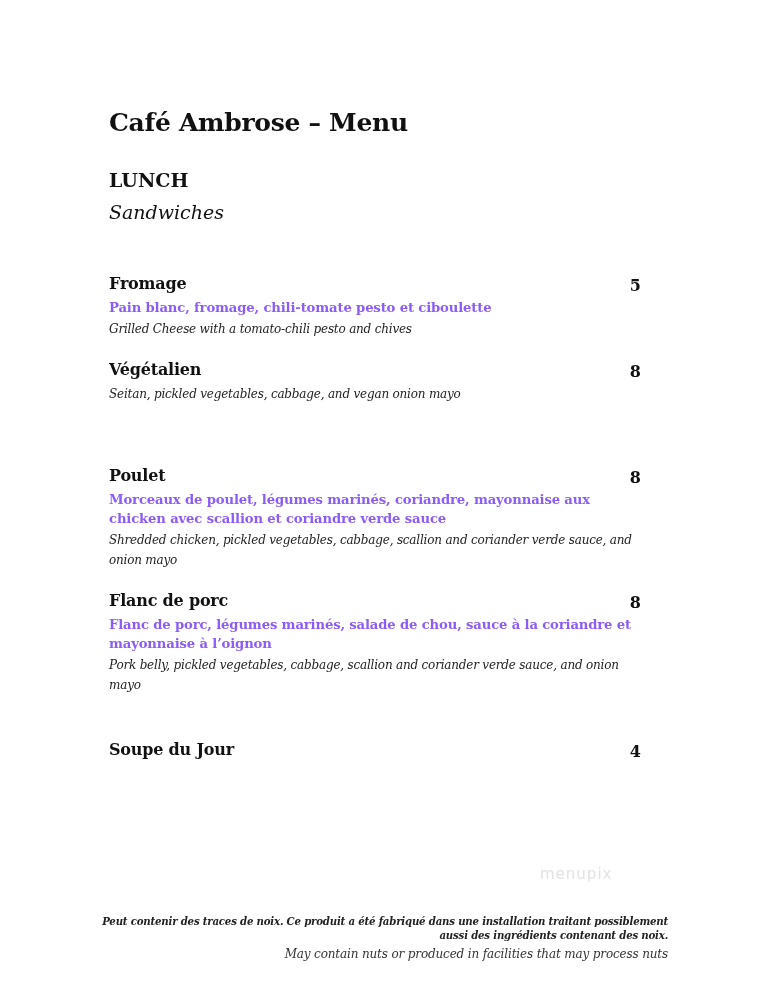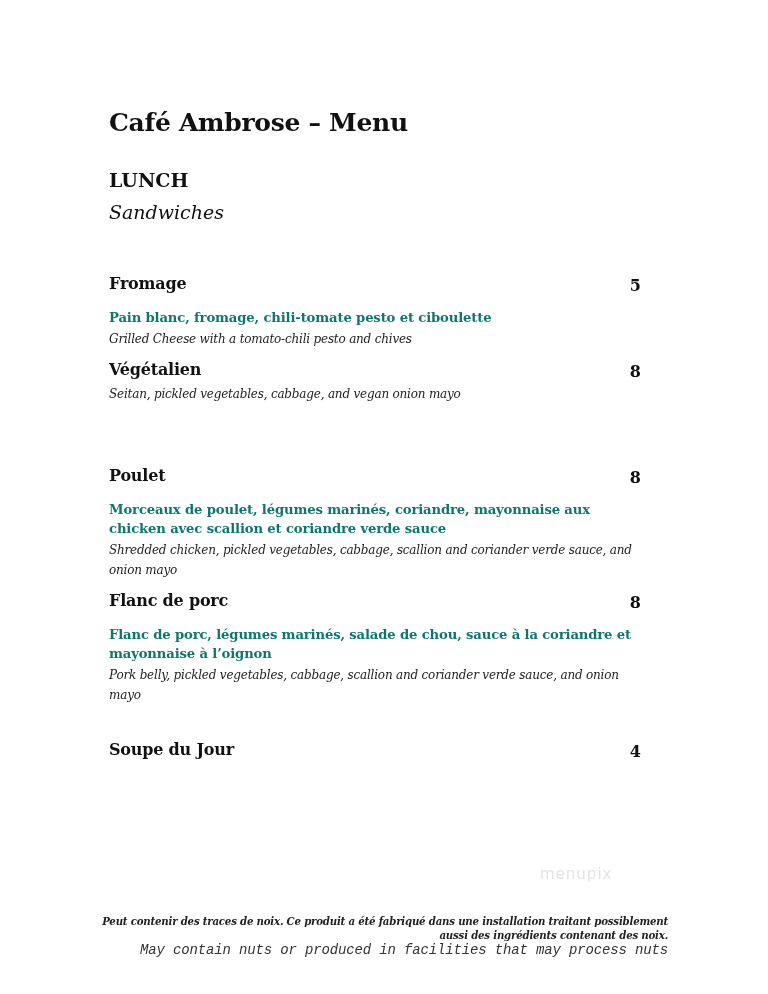--- a/index.html
+++ b/index.html
@@ -67,23 +67,23 @@
       position: absolute;
       right: 0;
       top: 2px;
       font-size: 16px;
       font-weight: bold;
       color: #111;
     }
     .item-fr {
       font-size: 13.2px;
       font-weight: bold;
-      color: #0f766e;
+      color: #8b5cf6;
       line-height: 19px;
-      margin-top: 12px;
+      margin-top: 2px;
       letter-spacing: -0.15px;
     }
     .item-en {
       font-size: 12px;
       font-style: italic;
       color: #222222;
       line-height: 20px;
       margin-top: 2px;
       letter-spacing: -0.2px;
     }
@@ -96,25 +96,25 @@
     }
     .footer-fr {
       font-size: 10.2px;
       font-weight: bold;
       font-style: italic;
       color: #222;
       line-height: 14px;
       letter-spacing: -0.2px;
     }
     .footer-en {
-      font-size: 14px;
+      font-size: 12px;
       font-style: italic;
       color: #333;
+      margin-top: 5px;
       letter-spacing: -0.15px;
-      font-family: Liberation Mono, monospace;
     }
     .watermark {
       position: absolute;
       top: 865px;
       left: 540px;
       font-family: "DejaVu Sans", "Liberation Sans", sans-serif;
       font-size: 15px;
       color: #e3e3e3;
       letter-spacing: 1px;
     }

